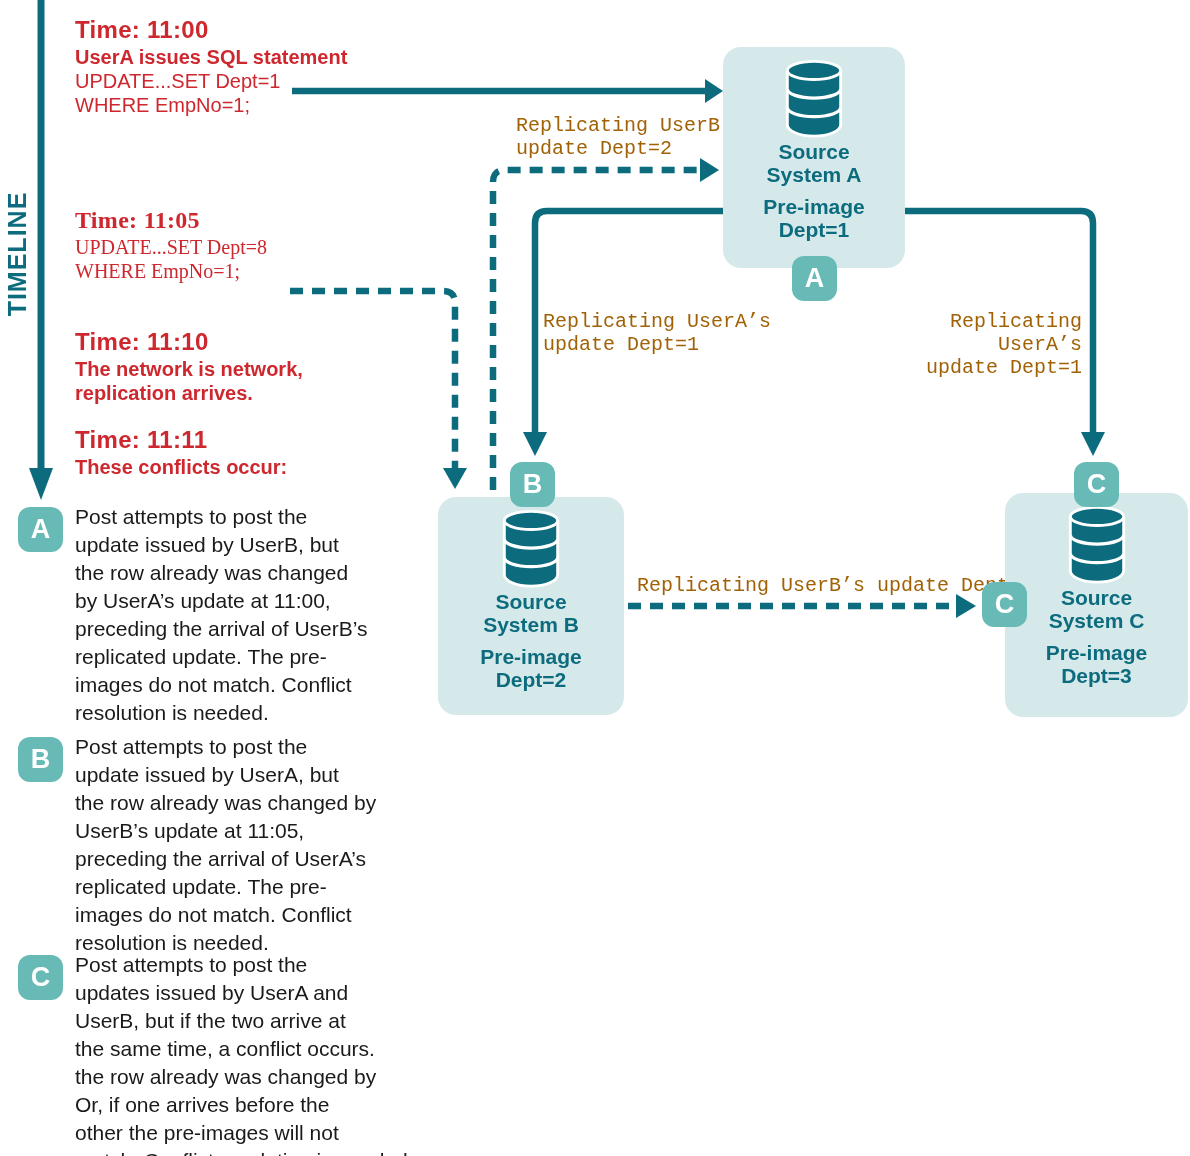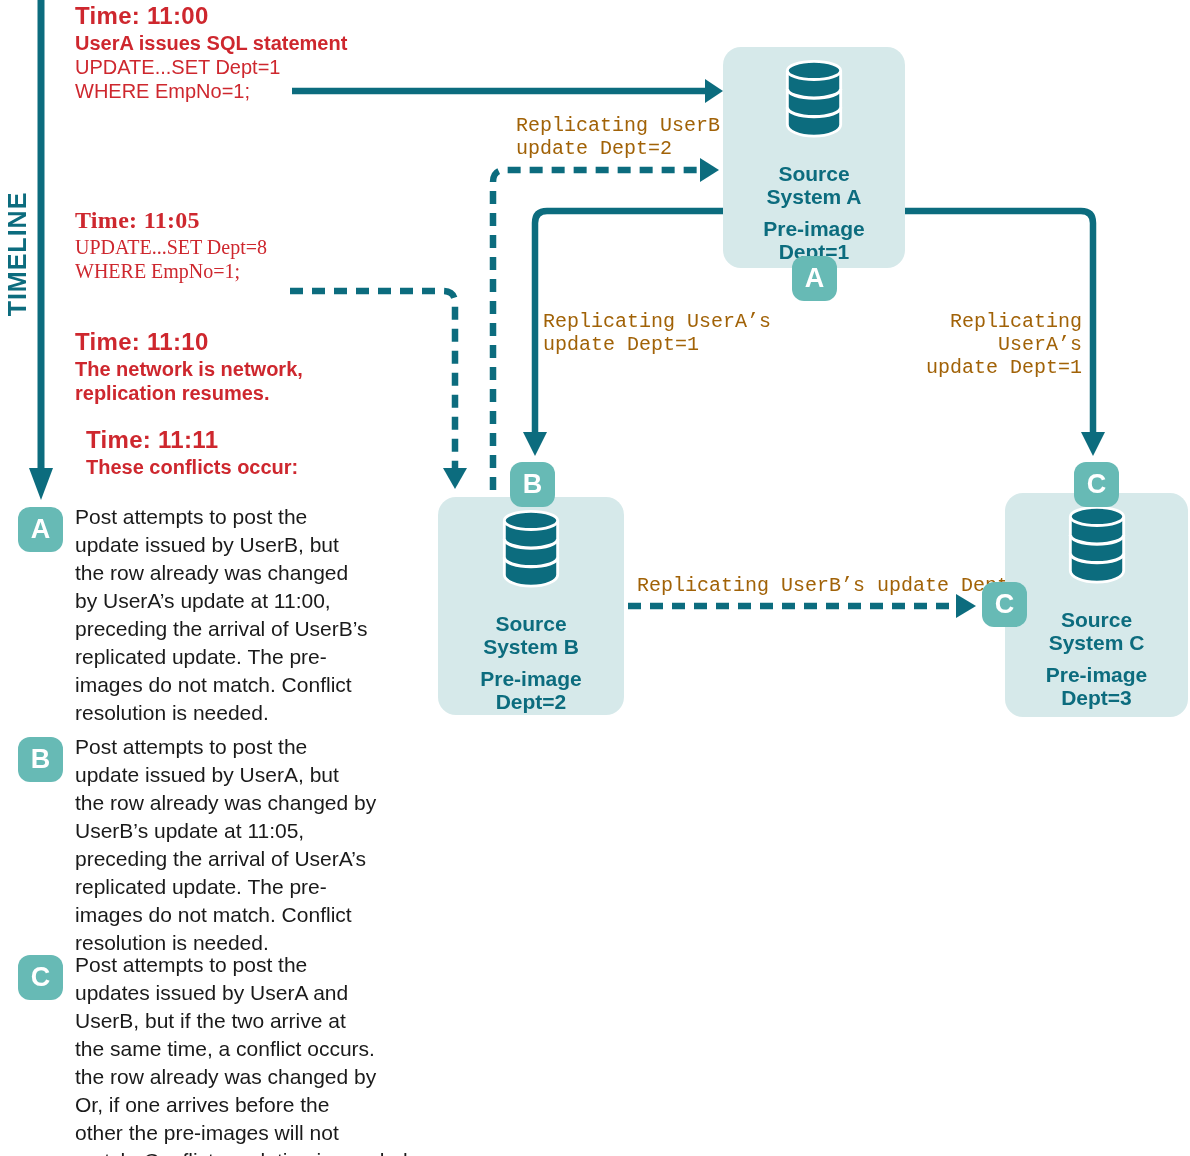--- a/index.html
+++ b/index.html
@@ -32,21 +32,21 @@
   
   .sysbox{
     background:#D6E9EA;border-radius:18px;display:flex;flex-direction:column;
     align-items:center;z-index:2;
   }
   .sysbox .dbicon{margin-top:13px;}
   .sys-name,.sys-pre{
     color:#0C6C7E;font-weight:bold;font-size:21px;line-height:23px;text-align:center;
     white-space:pre-line;
   }
-  .sys-name{margin-top:22px;}
+  .sys-name{margin-top:0;}
   .sys-pre{margin-top:9px;}
   
   .alabel{color:#a16207;font-size:20px;line-height:23px;white-space:pre-line;z-index:2;font-family:Liberation Mono, monospace;}
   .alabel.right{text-align:right;}
   
   #arrows{left:0;top:0;z-index:1;}
 </style>
 </head>
 <body>
 
@@ -73,37 +73,37 @@
       <path d="M905 211 H1081 Q1093 211 1093 223 V434" stroke-width="6.5"></path>
       <polygon points="1081,432 1105,432 1093,456" fill="#0C6C7E" stroke="none"></polygon>
 
       <path d="M628 606 H956" stroke-width="6.5" stroke-dasharray="13 9"></path>
       <polygon points="956,594 956,618 976,606" fill="#0C6C7E" stroke="none"></polygon>
     </g>
   </svg>
 
   <div class="abs tl-label">TIMELINE</div>
 
-  <div class="abs event" style="top:3px;">
+  <div class="abs event" style="top:17px;">
     <div class="t">Time: 11:00</div>
     <div class="l b">UserA issues SQL statement</div>
     <div class="l">UPDATE...SET Dept=1</div>
     <div class="l">WHERE EmpNo=1;</div>
   </div>
   <div class="abs event" style="top:207px;font-family:Liberation Serif, serif;">
     <div class="t">Time: 11:05</div>
     <div class="l">UPDATE...SET Dept=8</div>
     <div class="l">WHERE EmpNo=1;</div>
   </div>
   <div class="abs event" style="top:329px;">
     <div class="t">Time: 11:10</div>
     <div class="l b">The network is network,</div>
-    <div class="l b">replication resumes.</div>
-  </div>
-  <div class="abs event" style="top:427px;margin-left:11px;">
+    <div class="l b">replication arrives.</div>
+  </div>
+  <div class="abs event" style="top:427px;">
     <div class="t">Time: 11:11</div>
     <div class="l b">These conflicts occur:</div>
   </div>
 
   <div class="abs badge" style="left:18px;top:507px;">
     <span>A</span>
   </div>
   <div class="abs conflict-text" style="top:503px;">Post attempts to post the
 update issued by UserB, but
 the row already was changed

